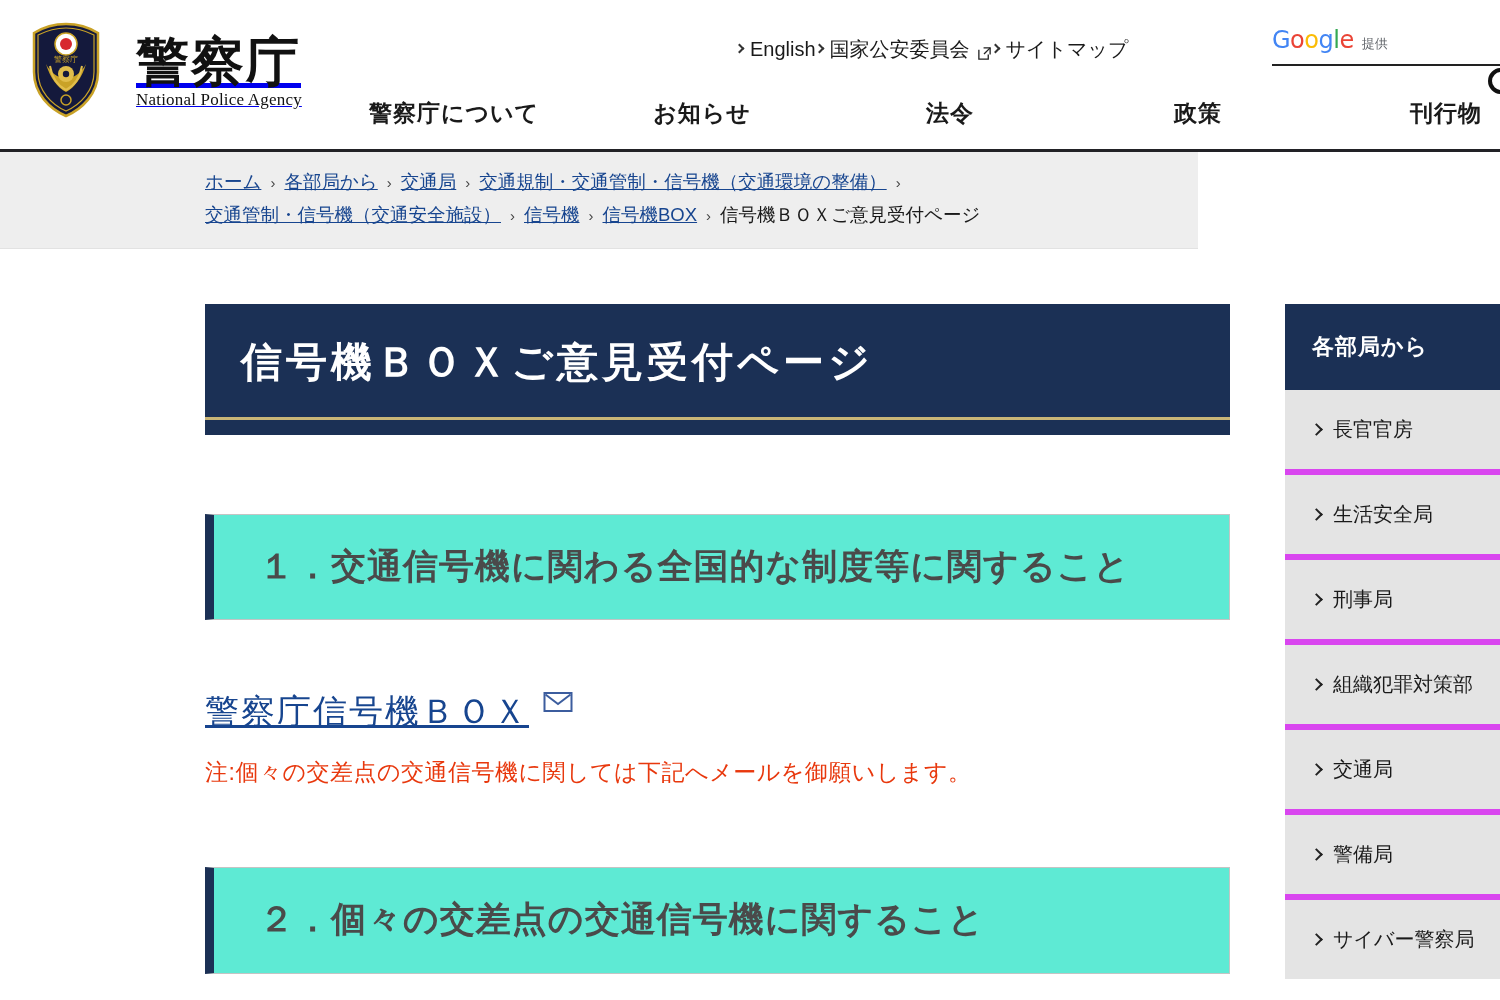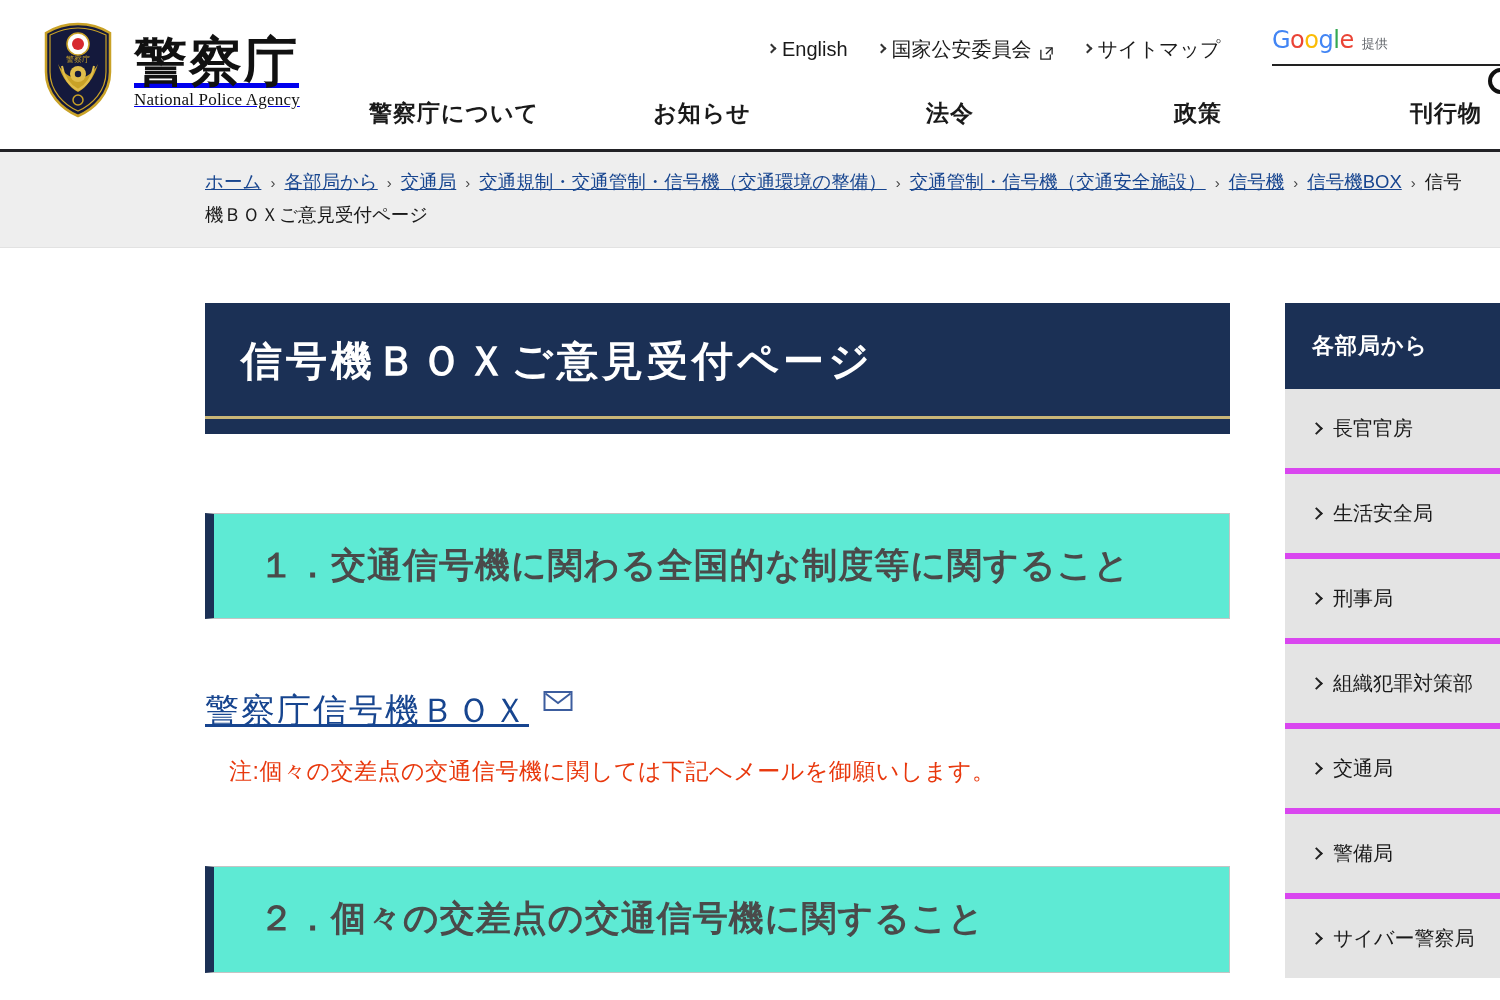--- a/index.html
+++ b/index.html
@@ -17,24 +17,24 @@
   .header {
     position: relative;
     width: 1500px;
     height: 152px;
     background: #ffffff;
     border-bottom: 3px solid #222226;
   }
 
   .brand {
     position: absolute;
-    left: 36px; top: 22px;
+    left: 24px; top: 22px;
     display: flex;
     align-items: center;
-    gap: 14px;
+    gap: 28px;
   }
   .emblem {
     width: 84px; height: 96px;
     position: relative;
   }
   .brand-text { line-height: 1; padding-top: 4px; }
   .brand-jp {
     font-family: "Liberation Serif", "DejaVu Serif", serif;
     font-size: 53px;
     font-weight: 700;
@@ -48,24 +48,23 @@
     color: #111;
     display: block;
     margin-top: 2px;
     letter-spacing: 0.2px;
   }
 
   
   .utility {
     position: absolute;
     top: 36px;
-    left: 768px;
+    left: 736px;
     display: flex;
     align-items: center;
-    gap: 30px;
   }
   .util-link {
     display: flex;
     align-items: center;
     gap: 7px;
     font-size: 20px;
     color: #1a1a1a;
     text-decoration: none;
     white-space: nowrap;
   }
@@ -137,21 +136,21 @@
   .nav-underline {
     margin: 10px auto 0;
     width: 225px; height: 5px;
     background: #12284c;
     border-top: 1px solid #d8d8d8;
     border-bottom: 1px solid #d8d8d8;
   }
 
   
   .crumbbar {
-    width: 1500px;
+    width: 1198px;
     background: #eeeeee;
     padding: 14px 0 16px 0;
     border-bottom: 1px solid #e2e2e2;
   }
   .crumbs {
     margin-left: 205px;
     max-width: 1270px;
     font-size: 18.5px;
     line-height: 32px;
     color: #1a1a1a;
@@ -234,21 +233,20 @@
     color: #17458f;
     text-decoration: underline;
     letter-spacing: 2px;
     margin-top: 16px;
   }
   .note-red {
     margin-top: 22px;
     font-size: 23px;
     color: #e8380d;
     letter-spacing: 0.5px;
-    margin-left: 24px;
   }
 
   
   .sidebar {
     width: 215px;
     padding-top: 55px;
   }
   .side-head {
     background: #1b3055;
     color: #fff;

